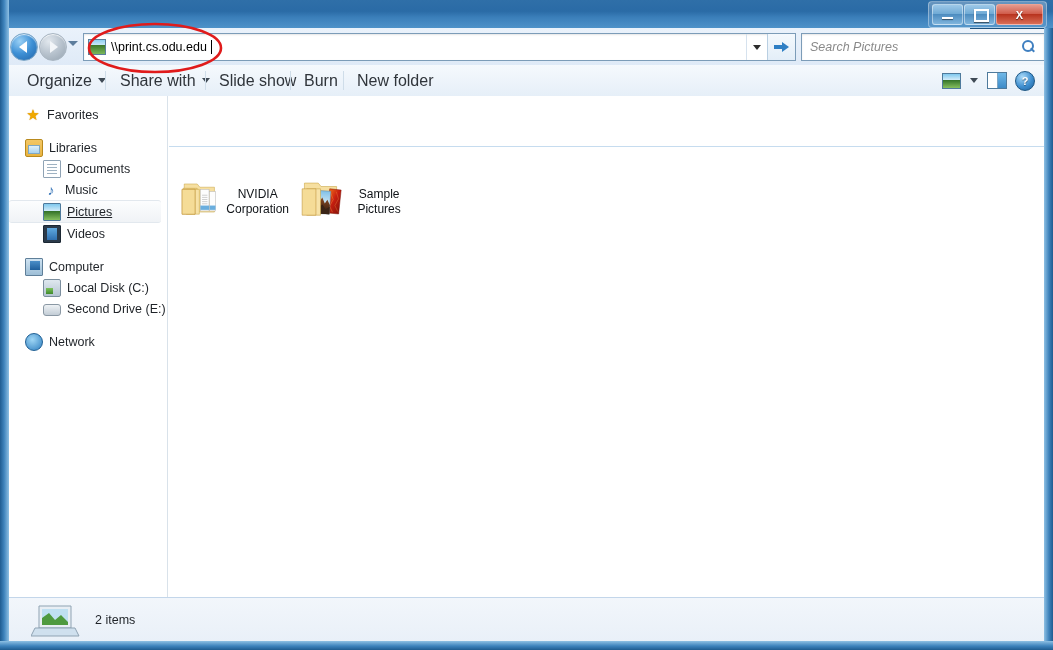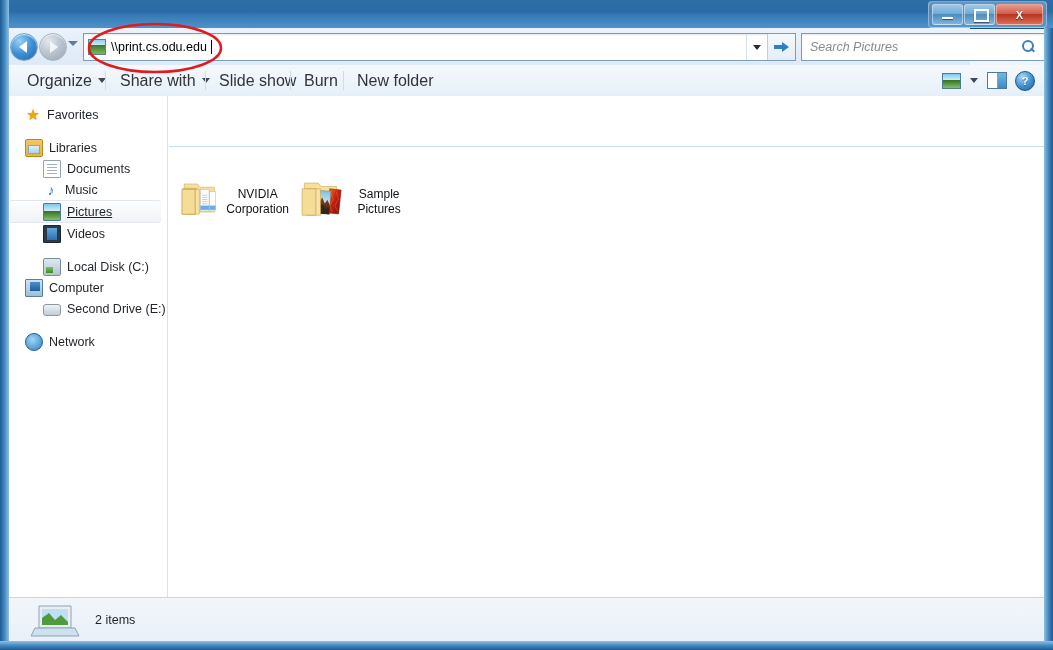--- a/index.html
+++ b/index.html
@@ -828,27 +828,27 @@
           <span class="nav-ico ico-pic"></span>
           <span>Pictures</span>
         </div>
         <div class="nav-item level1">
           <span class="nav-ico ico-vid"></span>
           <span>Videos</span>
         </div>
 
         <div class="nav-gap"></div>
 
+        <div class="nav-item level0">
+          <span class="nav-ico ico-computer"></span>
+          <span>Computer</span>
+        </div>
         <div class="nav-item level1">
           <span class="nav-ico ico-disk"></span>
           <span>Local Disk (C:)</span>
-        </div>
-        <div class="nav-item level0">
-          <span class="nav-ico ico-computer"></span>
-          <span>Computer</span>
         </div>
         <div class="nav-item level1">
           <span class="nav-ico ico-drive"></span>
           <span>Second Drive (E:)</span>
         </div>
 
         <div class="nav-gap"></div>
 
         <div class="nav-item level0">
           <span class="nav-ico ico-network"></span>

